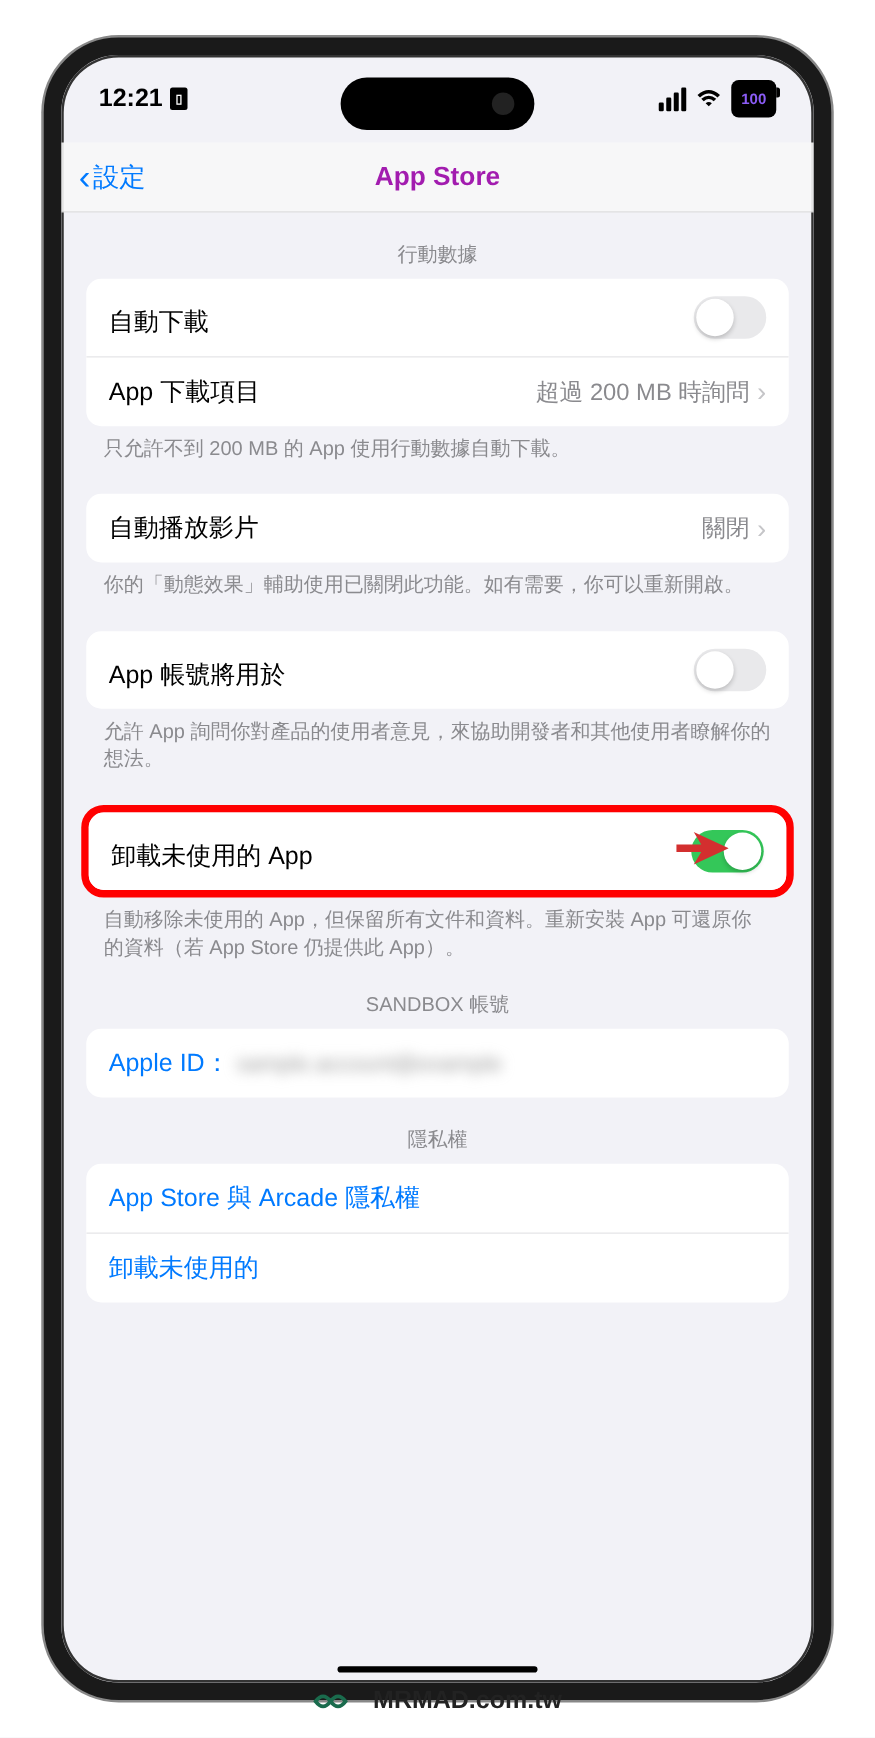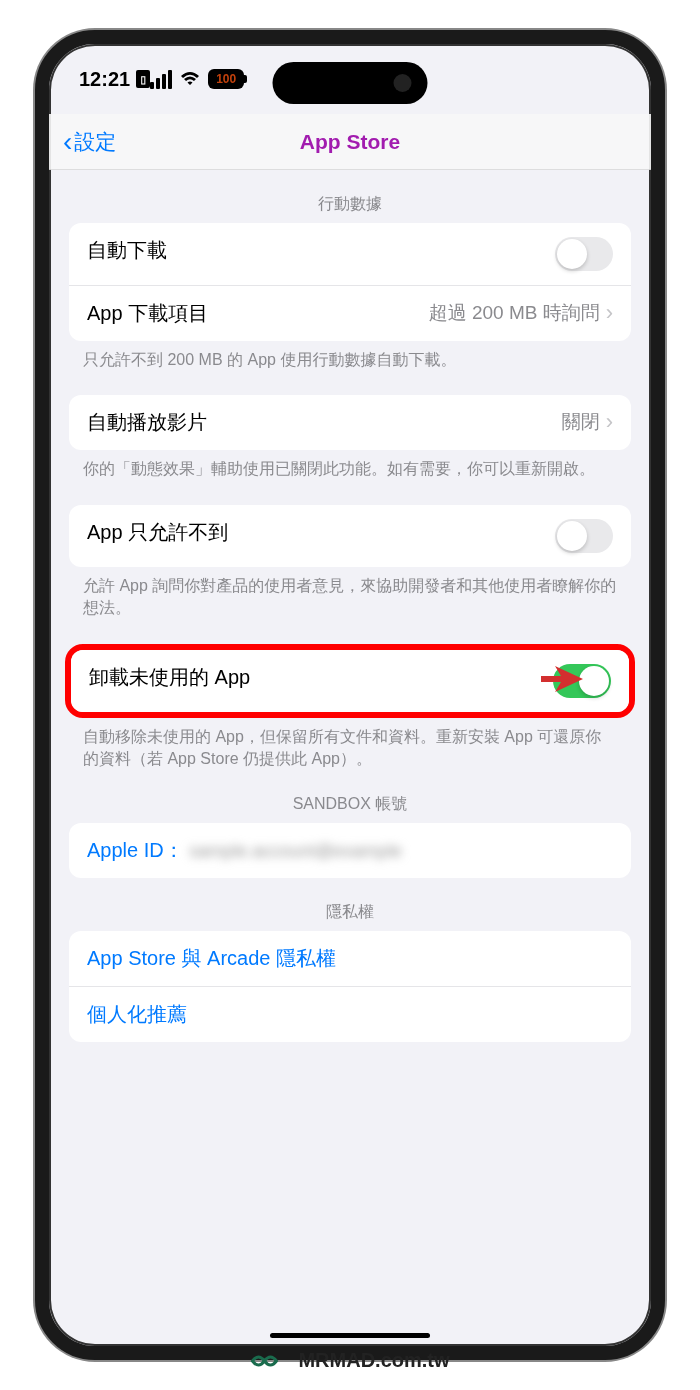--- a/index.html
+++ b/index.html
@@ -44,21 +44,21 @@
   border-radius: 50%;
   background: #222;
 }
 .status-bar {
   position: absolute;
   top: 0;
   left: 0;
   right: 0;
   height: 70px;
   display: flex;
-  justify-content: flex-start;
+  justify-content: space-between;
   align-items: center;
   padding: 0 30px;
   z-index: 50;
 }
 .status-left {
   display: flex;
   align-items: center;
   gap: 6px;
   font-size: 20px;
   font-weight: 600;
@@ -92,27 +92,27 @@
 }
 .signal-bars span:nth-child(1){height:7px}
 .signal-bars span:nth-child(2){height:11px}
 .signal-bars span:nth-child(3){height:15px}
 .signal-bars span:nth-child(4){height:19px}
 .wifi-icon {
   font-size: 20px;
 }
 .battery {
   width: 36px;
-  height: 20px;
+  height: 30px;
   background: #000;
   border-radius: 6px;
   display: flex;
   align-items: center;
   justify-content: center;
-  color: #c2410c;
+  color: #8b5cf6;
   font-size: 12px;
   font-weight: 700;
   position: relative;
 }
 .battery::after {
   content: "";
   position: absolute;
   right: -3px;
   top: 6px;
   width: 3px;
@@ -166,21 +166,21 @@
   padding: 24px 14px 8px;
   text-align: center;
 }
 .cell-group {
   background: #fff;
   border-radius: 12px;
   overflow: hidden;
 }
 .cell {
   display: flex;
-  align-items: flex-start;
+  align-items: flex-end;
   justify-content: space-between;
   padding: 14px 18px;
   min-height: 54px;
   position: relative;
 }
 .cell + .cell {
   border-top: 0.5px solid #e5e5e8;
 }
 .cell-label {
   font-size: 20px;
@@ -344,21 +344,21 @@
           <span>關閉</span>
           <span class="chevron-right">›</span>
         </span>
       </div>
     </div>
     <div class="footer-text">你的「動態效果」輔助使用已關閉此功能。如有需要，你可以重新開啟。</div>
 
     <div style="height:24px"></div>
     <div class="cell-group">
       <div class="cell">
-        <span class="cell-label">App 只允許不到</span>
+        <span class="cell-label">App 帳號將用於</span>
         <div class="toggle toggle-off">
           <div class="toggle-knob"></div>
         </div>
       </div>
     </div>
     <div class="footer-text">允許 App 詢問你對產品的使用者意見，來協助開發者和其他使用者瞭解你的想法。</div>
 
     <div class="highlight-box">
       <div class="cell-group">
         <div class="cell" style="position:relative">
@@ -385,21 +385,21 @@
         </span>
       </div>
     </div>
 
     <div class="section-header">隱私權</div>
     <div class="cell-group">
       <div class="cell">
         <span class="cell-link">App Store 與 Arcade 隱私權</span>
       </div>
       <div class="cell">
-        <span class="cell-link">個人化推薦</span>
+        <span class="cell-link">卸載未使用的</span>
       </div>
     </div>
 
     <div style="height:60px"></div>
   </div>
 
   <div class="home-indicator"></div>
 </div>
 
 <div class="watermark">

